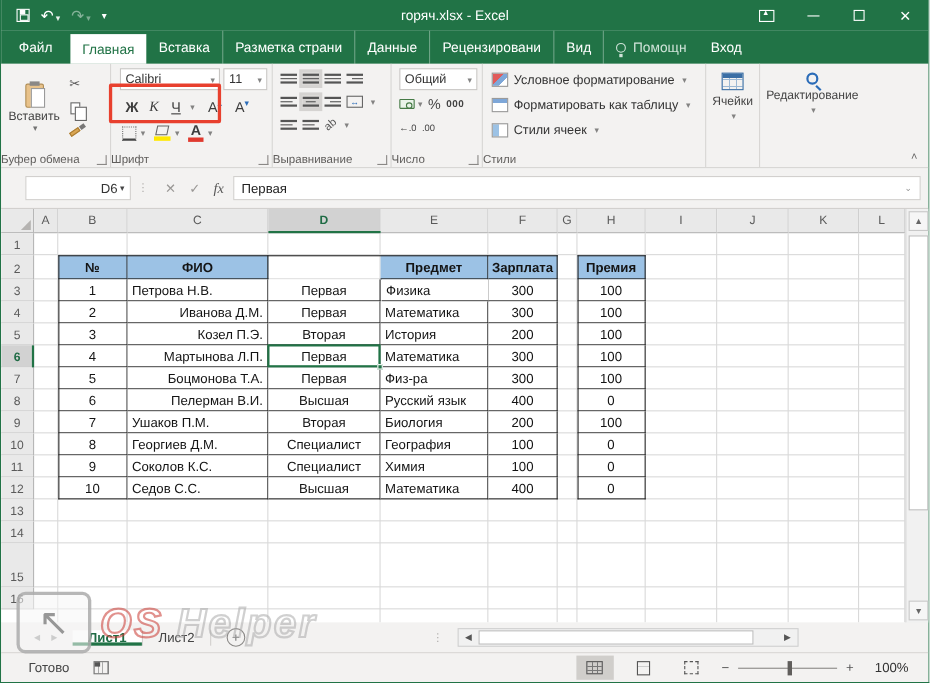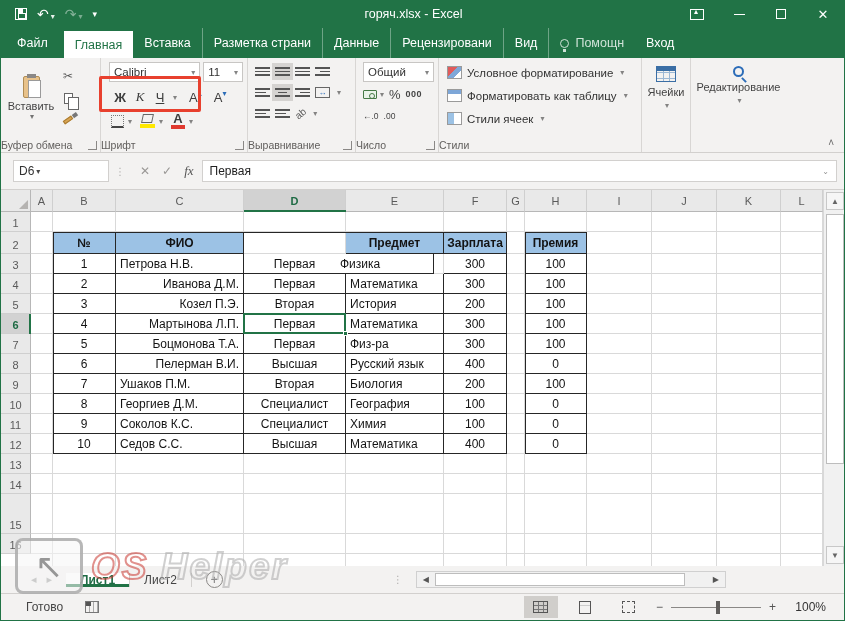--- a/index.html
+++ b/index.html
@@ -91,21 +91,21 @@
   .bigv{display:flex;flex-direction:column;align-items:center;justify-content:flex-start;height:100%;padding-top:5px;font-size:11px;color:#444;}
   .cells-ic{width:20px;height:16px;border:1px solid #3a6ea5;background:
      linear-gradient(#3a6ea5 0 4px,transparent 4px),
      repeating-linear-gradient(90deg,transparent 0 5.5px,#9cb8d4 5.5px 6.5px),
      repeating-linear-gradient(transparent 0 5px,#9cb8d4 5px 6px);margin-bottom:4px;}
   .search-ic{width:11px;height:11px;border:2px solid #2b6cb8;border-radius:50%;position:relative;margin-bottom:4px;}
   .search-ic:after{content:"";position:absolute;left:8px;top:9px;width:2px;height:6px;background:#2b6cb8;transform:rotate(-45deg);}
   .collapse{position:absolute;right:10px;bottom:4px;font-size:10px;color:#666;}
   
   .formulabar{position:absolute;left:0;top:153px;width:100%;height:37px;background:#f3f2f1;border-bottom:1px solid #d2d0ce;display:flex;align-items:center;}
-  .namebox{margin-left:12px;width:96px;height:22px;background:#fff;border:1px solid #d2d0ce;display:flex;align-items:center;justify-content:flex-start;padding:0 5px;font-size:12px;color:#333;}
+  .namebox{margin-left:22px;width:96px;height:22px;background:#fff;border:1px solid #d2d0ce;display:flex;align-items:center;justify-content:flex-end;padding:0 5px;font-size:12px;color:#333;}
   .vdots{color:#b0aeac;font-size:10px;margin:0 6px;letter-spacing:1px;}
   .fxbtns{display:flex;align-items:center;gap:12px;margin:0 8px;color:#9a9896;font-size:12px;}
   .fx{font-family:"Liberation Serif",serif;font-style:italic;color:#555;font-size:13px;}
   .f-input{flex:1;height:22px;background:#fff;border:1px solid #d2d0ce;margin-right:7px;display:flex;align-items:center;justify-content:space-between;padding:0 7px;font-size:12px;color:#222;}
   .f-input .dd{color:#888;}
   
   .gridwrap{position:absolute;left:0;top:190px;width:822px;height:376px;background:#fff;overflow:hidden;}
   .colhdr,.rowhdr{position:absolute;background:#e9e9e9;color:#5a5a5a;font-size:11px;display:flex;align-items:center;justify-content:center;border-right:1px solid #cfcfcf;border-bottom:1px solid #b7b7b7;}
   .rowhdr{border-bottom:1px solid #cfcfcf;border-right:1px solid #b7b7b7;align-items:flex-end;padding-bottom:2px;}
   .hdr-sel{background:#d2d2d2;color:#1e6b44;font-weight:bold;}
@@ -481,21 +481,21 @@
       <div class="gl" style="left: 30px; top: 343px; width: 792px; height: 1px;"></div>
       <div class="gl" style="left: 30px; top: 363px; width: 792px; height: 1px;"></div>
       <div class="cell hd" style="left: 52px; top: 42px; width: 63px; height: 22px;">№</div>
       <div class="cell hd" style="left: 115px; top: 42px; width: 128px; height: 22px;">ФИО</div>
       <div class="cell hd" style="left: 345px; top: 42px; width: 98px; height: 22px;">Предмет</div>
       <div class="cell hd" style="left: 443px; top: 42px; width: 63px; height: 22px;">Зарплата</div>
       <div class="cell hd" style="left: 524px; top: 42px; width: 62px; height: 22px;">Премия</div>
       <div class="cell c" style="left: 52px; top: 64px; width: 63px; height: 20px;">1</div>
       <div class="cell l" style="left: 115px; top: 64px; width: 128px; height: 20px;">Петрова Н.В.</div>
       <div class="cell c" style="left: 243px; top: 64px; width: 102px; height: 20px;">Первая</div>
-      <div class="cell l" style="left: 335px; top: 64px; width: 98px; height: 20px;">Физика</div>
+      <div class="cell l" style="left: 346px; top: 64px; width: 98px; height: 20px;">Физика</div>
       <div class="cell c" style="left: 443px; top: 64px; width: 63px; height: 20px;">300</div>
       <div class="cell c" style="left: 524px; top: 64px; width: 62px; height: 20px;">100</div>
       <div class="cell c" style="left: 52px; top: 84px; width: 63px; height: 20px;">2</div>
       <div class="cell r" style="left: 115px; top: 84px; width: 128px; height: 20px;">Иванова Д.М.</div>
       <div class="cell c" style="left: 243px; top: 84px; width: 102px; height: 20px;">Первая</div>
       <div class="cell l" style="left: 345px; top: 84px; width: 98px; height: 20px;">Математика</div>
       <div class="cell c" style="left: 443px; top: 84px; width: 63px; height: 20px;">300</div>
       <div class="cell c" style="left: 524px; top: 84px; width: 62px; height: 20px;">100</div>
       <div class="cell c" style="left: 52px; top: 104px; width: 63px; height: 20px;">3</div>
       <div class="cell r" style="left: 115px; top: 104px; width: 128px; height: 20px;">Козел П.Э.</div>

